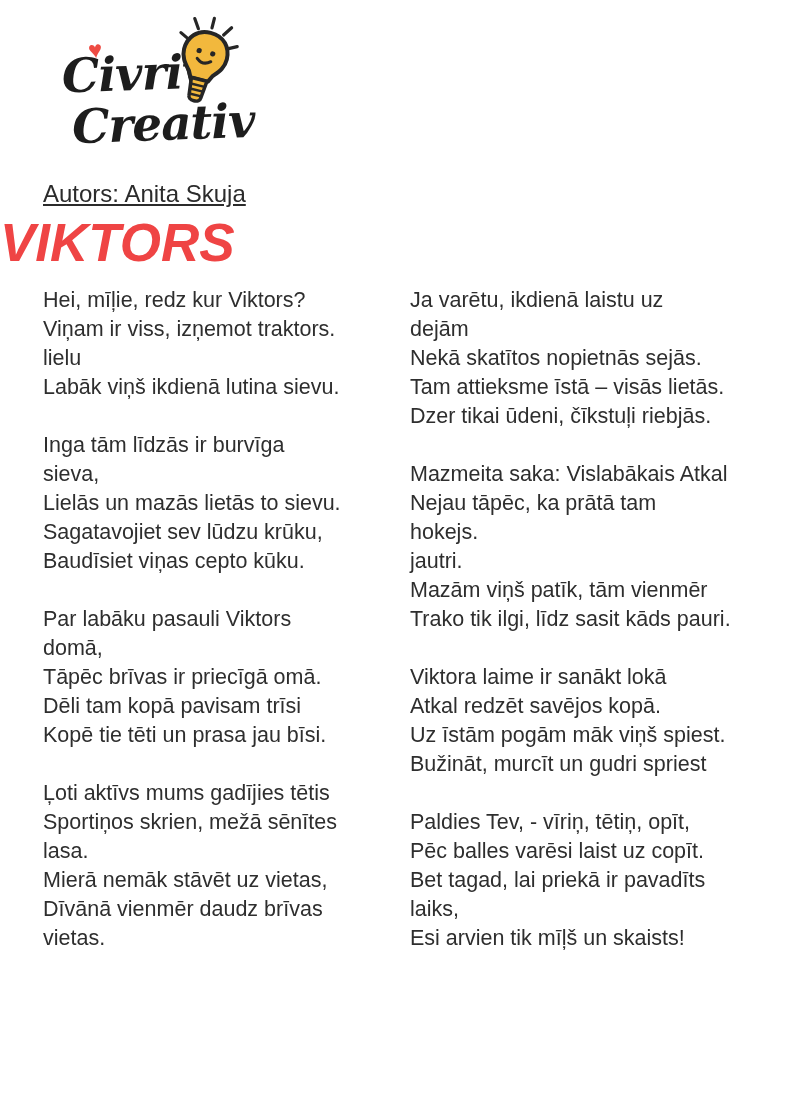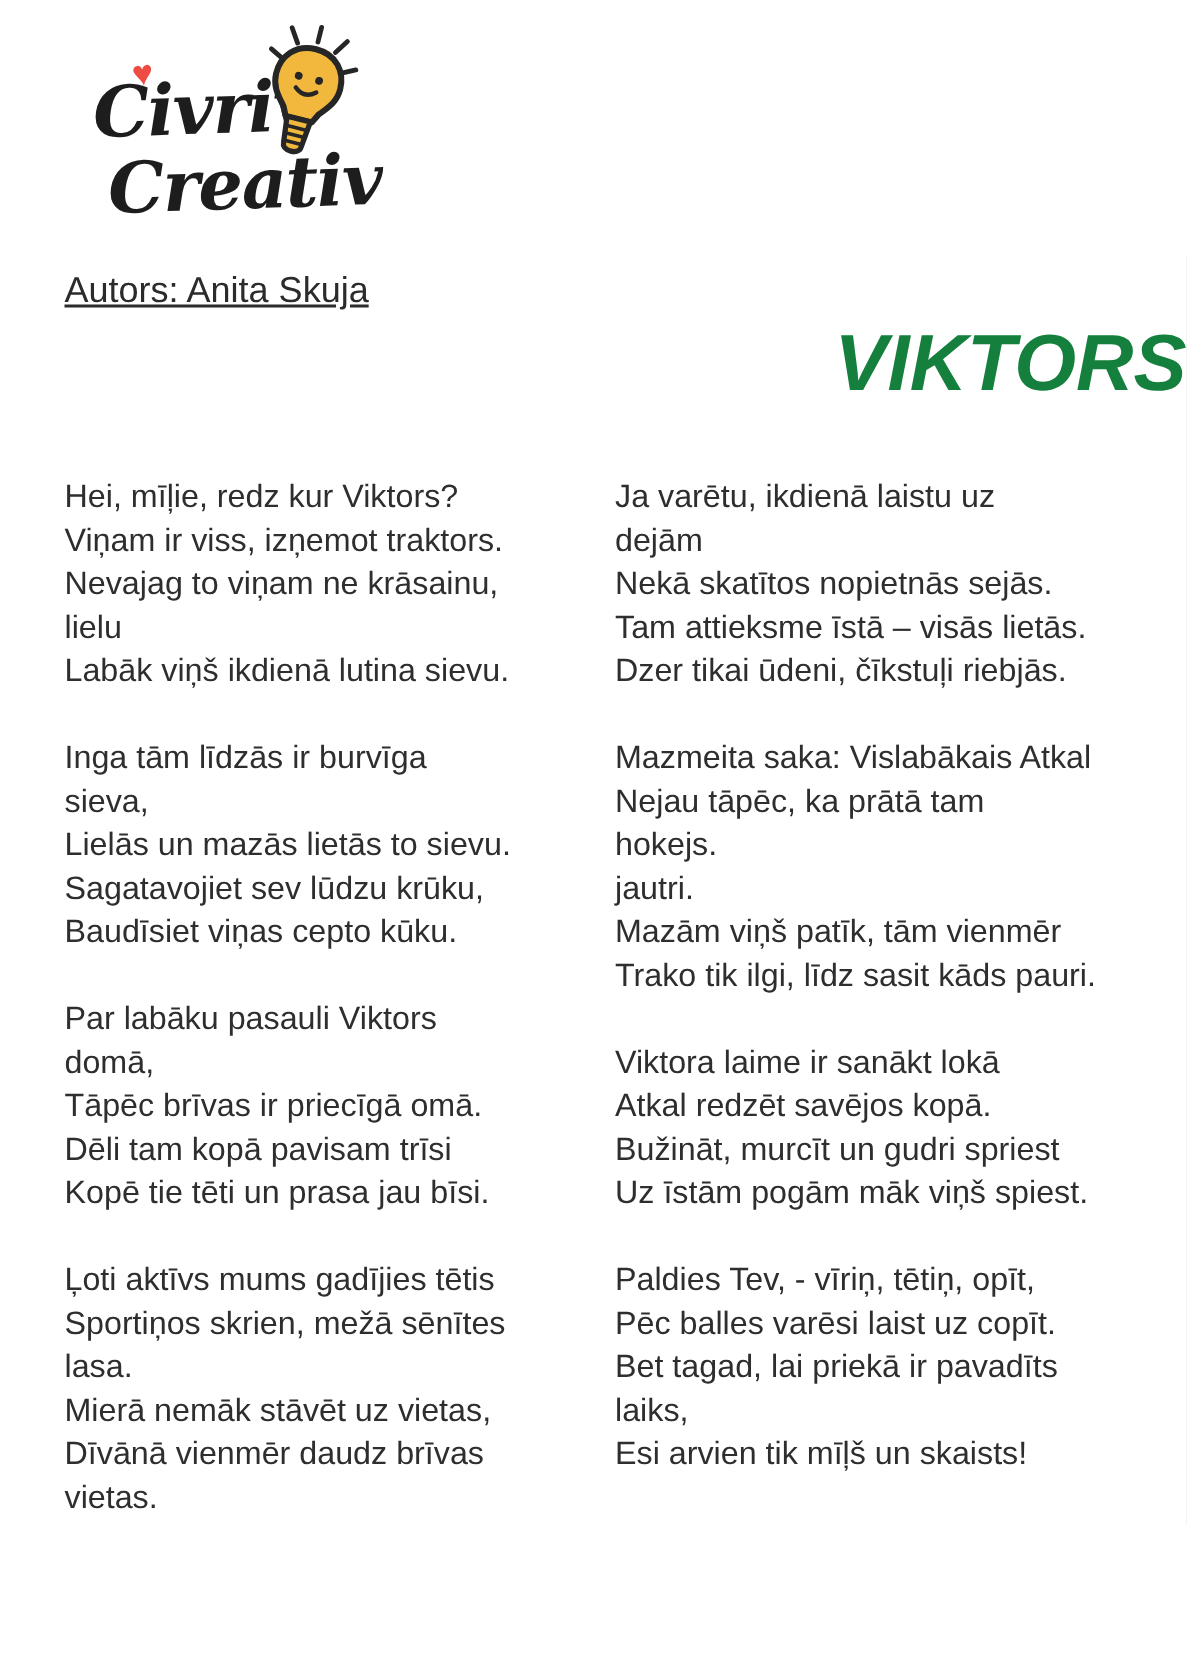--- a/index.html
+++ b/index.html
@@ -59,34 +59,34 @@
     font-size: 24px;
     color: #2b2b2b;
     text-decoration: underline;
   }
   .page-title {
     position: absolute;
     left: 0;
     top: 212px;
     width: 100%;
     margin: 0;
-    text-align: right;
+    text-align: left;
     font-size: 53px;
     font-weight: bold;
     font-style: italic;
     letter-spacing: 0px;
-    color: #15803d;
+    color: #ef4444;
     font-family: "Liberation Sans", sans-serif;
   }
 
   
   .columns {
     position: absolute;
     left: 43px;
-    top: 317px;
+    top: 286px;
     display: flex;
     gap: 22px;
     justify-content: center;
   }
   .column-left  { width: 345px; }
   .column-right { width: 360px; }
   .stanza { margin-bottom: 29px; }
   .poem-line {
     font-size: 21.5px;
     line-height: 29px;
@@ -135,21 +135,20 @@
 
   <div class="author-line">Autors: Anita Skuja</div>
 
   <h1 class="page-title">VIKTORS</h1>
 
   <div class="columns">
     <div class="column column-left">
         <div class="stanza">
           <div class="poem-line">Hei, mīļie, redz kur Viktors?</div>
           <div class="poem-line">Viņam ir viss, izņemot traktors.</div>
-          <div class="poem-line">Nevajag to viņam ne krāsainu,</div>
           <div class="poem-line">lielu</div>
           <div class="poem-line">Labāk viņš ikdienā lutina sievu.</div>
         </div>
         <div class="stanza">
           <div class="poem-line">Inga tām līdzās ir burvīga</div>
           <div class="poem-line">sieva,</div>
           <div class="poem-line">Lielās un mazās lietās to sievu.</div>
           <div class="poem-line">Sagatavojiet sev lūdzu krūku,</div>
           <div class="poem-line">Baudīsiet viņas cepto kūku.</div>
         </div>
@@ -181,22 +180,22 @@
           <div class="poem-line">Mazmeita saka: Vislabākais Atkal</div>
           <div class="poem-line">Nejau tāpēc, ka prātā tam</div>
           <div class="poem-line">hokejs.</div>
           <div class="poem-line">jautri.</div>
           <div class="poem-line">Mazām viņš patīk, tām vienmēr</div>
           <div class="poem-line">Trako tik ilgi, līdz sasit kāds pauri.</div>
         </div>
         <div class="stanza">
           <div class="poem-line">Viktora laime ir sanākt lokā</div>
           <div class="poem-line">Atkal redzēt savējos kopā.</div>
+          <div class="poem-line">Uz īstām pogām māk viņš spiest.</div>
           <div class="poem-line">Bužināt, murcīt un gudri spriest</div>
-          <div class="poem-line">Uz īstām pogām māk viņš spiest.</div>
         </div>
         <div class="stanza">
           <div class="poem-line">Paldies Tev, - vīriņ, tētiņ, opīt,</div>
           <div class="poem-line">Pēc balles varēsi laist uz copīt.</div>
           <div class="poem-line">Bet tagad, lai priekā ir pavadīts</div>
           <div class="poem-line">laiks,</div>
           <div class="poem-line">Esi arvien tik mīļš un skaists!</div>
         </div>
       </div>
   </div>

